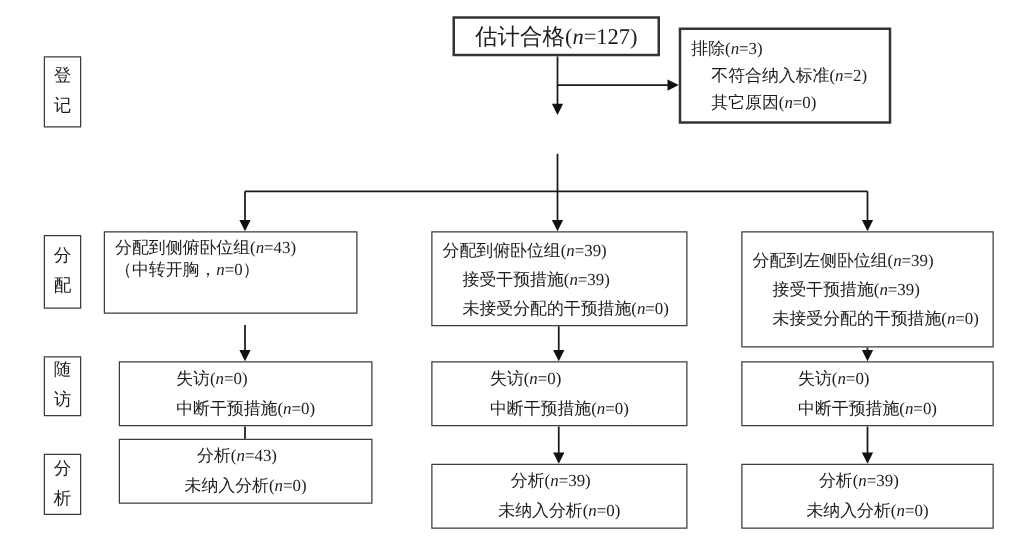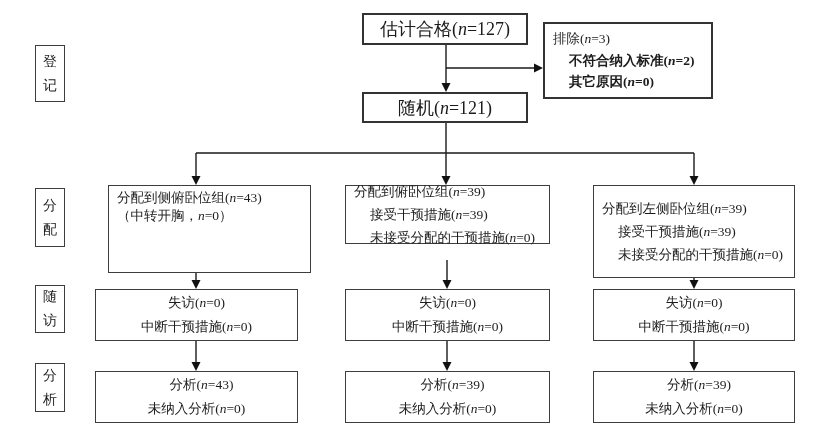--- a/index.html
+++ b/index.html
@@ -18,29 +18,29 @@
   i{font-style:italic;}
   
   .stage{
     display:flex;align-items:center;justify-content:center;
     text-align:center;white-space:pre-line;line-height:24px;font-size:14px;
   }
   
   .cbox{display:flex;align-items:center;justify-content:center;font-size:18px;}
   
   .lbox{padding:4px 4px 0 8px;line-height:21.5px;}
-  .lbox .ind{padding-left:16px;font-weight:bold;}
+  .lbox .ind{padding-left:16px;}
   
   .alloc{padding-left:8px;}
   .alloc .ind{padding-left:16px;}
   .alloc-tall{padding-top:3px;line-height:17.5px;}
   .alloc-short{display:flex;flex-direction:column;justify-content:center;line-height:23px;}
   
   .pair{display:flex;align-items:center;justify-content:center;}
-  .pair .lines{text-align:center;line-height:24px;}
+  .pair .lines{text-align:left;line-height:24px;}
   .ind-sm{padding-left:10px;}
 </style>
 </head>
 <body>
 
 <div class="canvas">
 
   <svg class="arrows" width="821" height="436" viewBox="0 0 821 436">
     <g stroke="#1a1a1a" stroke-width="1.4" fill="none">
 
@@ -97,30 +97,27 @@
   <div class="box cbox heavy" style="left:362px;top:13px;width:166px;height:32px">
     <span class="line fx">估计合格(<i>n</i>=127)</span>
   </div>
 
   <div class="box lbox heavy" style="left:543px;top:22px;width:170px;height:77px">
     <div class="line fx">排除(<i>n</i>=3)</div>
     <div class="line fx ind">不符合纳入标准(<i>n</i>=2)</div>
     <div class="line fx ind">其它原因(<i>n</i>=0)</div>
   </div>
 
-  <div class="box cbox heavy" style="left:362px;top:92px;width:166px;height:31px">
-    <span class="line fx">随机(<i>n</i>=121)</span>
-  </div>
 
-  <div class="box alloc alloc-tall" style="left:108px;top:185px;width:203px;height:88px">
+  <div class="box alloc alloc-tall" style="left:83px;top:185px;width:203px;height:66px">
     <div class="line fx">分配到侧俯卧位组(<i>n</i>=43)</div>
     <div class="line fx">（中转开胸，<i>n</i>=0）</div>
   </div>
 
-  <div class="box alloc alloc-short" style="left:345px;top:185px;width:205px;height:59px">
+  <div class="box alloc alloc-short" style="left:345px;top:185px;width:205px;height:76px">
     <div class="line fx">分配到俯卧位组(<i>n</i>=39)</div>
     <div class="line fx ind">接受干预措施(<i>n</i>=39)</div>
     <div class="line fx ind">未接受分配的干预措施(<i>n</i>=0)</div>
   </div>
 
   <div class="box alloc alloc-short" style="left:593px;top:185px;width:202px;height:93px">
     <div class="line fx">分配到左侧卧位组(<i>n</i>=39)</div>
     <div class="line fx ind">接受干预措施(<i>n</i>=39)</div>
     <div class="line fx ind">未接受分配的干预措施(<i>n</i>=0)</div>
   </div>
@@ -137,21 +134,21 @@
       <div class="line fx">中断干预措施(<i>n</i>=0)</div>
     </div>
   </div>
   <div class="box pair" style="left:593px;top:289px;width:202px;height:52px">
     <div class="lines">
       <div class="line fx">失访(<i>n</i>=0)</div>
       <div class="line fx">中断干预措施(<i>n</i>=0)</div>
     </div>
   </div>
 
-  <div class="box pair" style="left:95px;top:371px;width:203px;height:52px">
+  <div class="box pair" style="left:95px;top:351px;width:203px;height:52px">
     <div class="lines">
       <div class="line fx ind-sm">分析(<i>n</i>=43)</div>
       <div class="line fx">未纳入分析(<i>n</i>=0)</div>
     </div>
   </div>
   <div class="box pair" style="left:345px;top:371px;width:205px;height:52px">
     <div class="lines">
       <div class="line fx ind-sm">分析(<i>n</i>=39)</div>
       <div class="line fx">未纳入分析(<i>n</i>=0)</div>
     </div>

